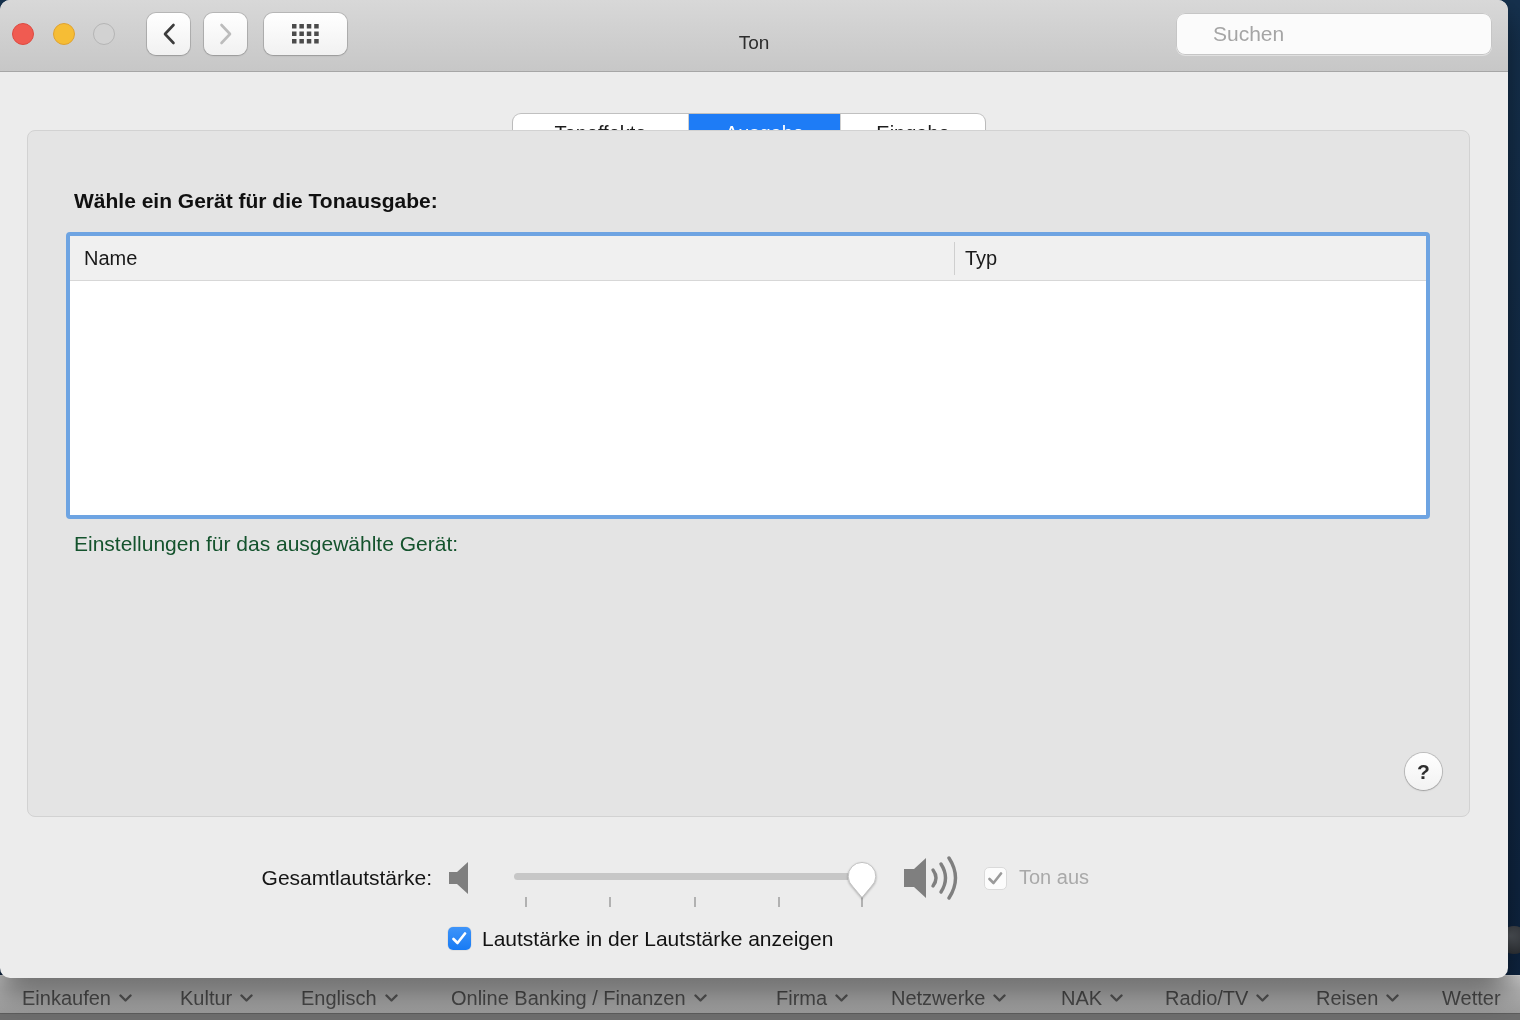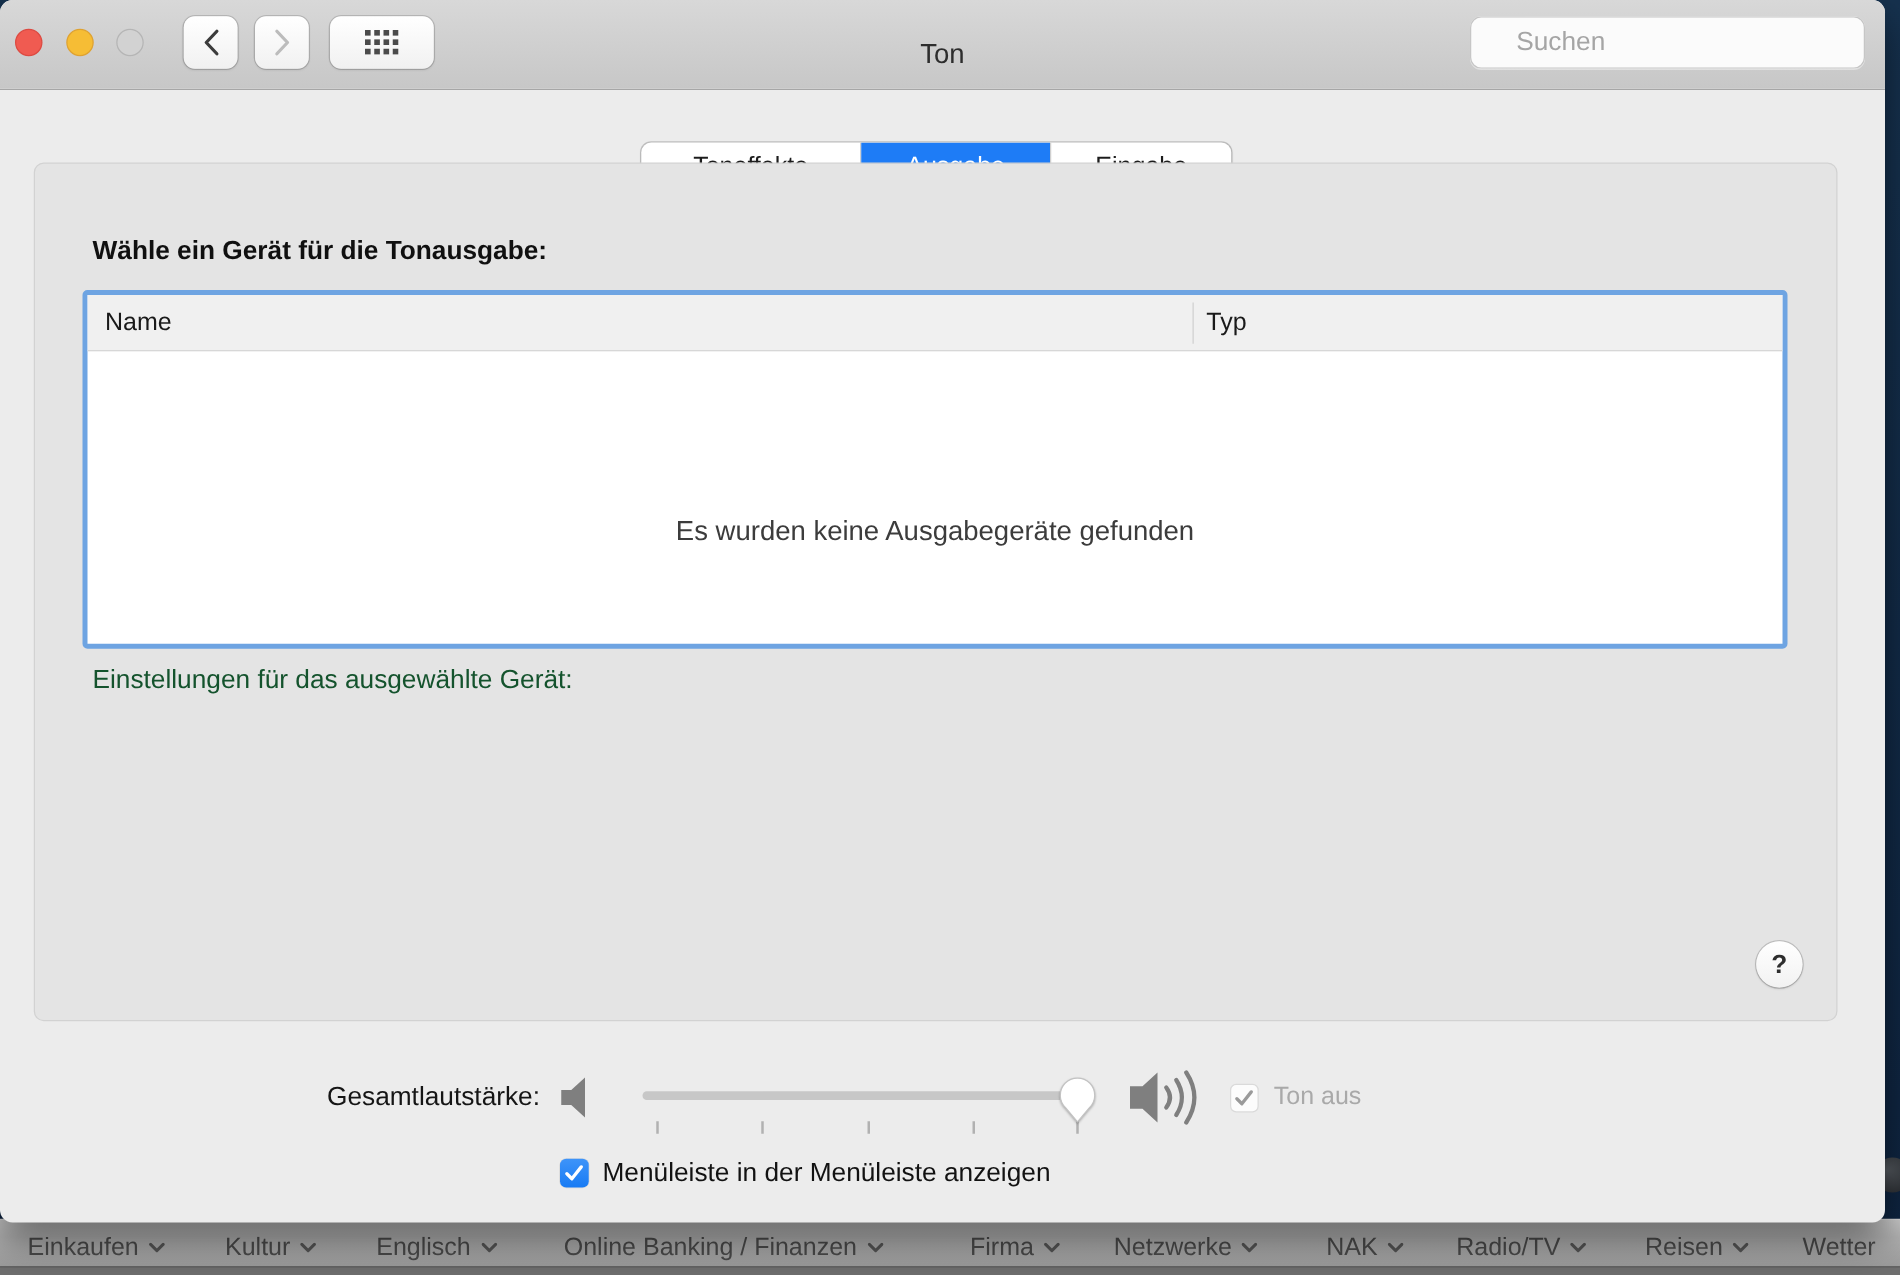--- a/index.html
+++ b/index.html
@@ -36,21 +36,21 @@
   .tl-zoom  { left:93px; background:#d2d2d2; border:1px solid #b5b5b5; }
   .tb-btn { position:absolute; top:13px; height:42px; border-radius:9px;
     background:linear-gradient(180deg,#ffffff,#f1f1f1);
     box-shadow:0 0 0 1px rgba(0,0,0,.14), 0 1px 2px rgba(0,0,0,.12);
     display:flex; align-items:center; justify-content:center; }
   .btn-back { left:147px; width:43px; }
   .btn-fwd  { left:204px; width:43px; }
   .btn-grid { left:264px; width:83px; }
   .window-title { position:absolute; left:0; right:0; top:0; height:86px;
     display:flex; align-items:center; justify-content:center;
-    font-size:22px; font-weight:500; color:#2d2d2d; pointer-events:none; }
+    font-size:19px; font-weight:500; color:#2d2d2d; pointer-events:none; }
   .search-field { position:absolute; left:1176px; top:13px; width:316px; height:42px;
     background:#fbfbfb; border-radius:9px; box-shadow:inset 0 0 0 1px #c6c6c6, 0 1px 0 rgba(255,255,255,.4);
     display:flex; align-items:center; padding:0 12px; gap:9px; }
   .search-field input { flex:1; border:none; outline:none; background:transparent;
     font-size:21px; color:#333; font-family:inherit;margin-left:16px; }
   .search-field input::placeholder { color:#a5a5a5; }
   
   .tab-bar { position:absolute; left:513px; top:114px; height:38px; display:flex;
     border-radius:8px; overflow:hidden; background:#fff;
     box-shadow:0 0 0 1px rgba(0,0,0,.18), 0 1px 2px rgba(0,0,0,.12); }
@@ -223,21 +223,20 @@
     <div class="panel"></div>
 
     <div class="section-heading">Wähle ein Gerät für die Tonausgabe:</div>
 
     <div class="device-table">
       <div class="thead">
         <span class="th-name">Name</span>
         <span class="col-divider"></span>
         <span class="th-typ">Typ</span>
       </div>
-      <div class="empty-msg">Es wurden keine Ausgabegeräte gefunden</div>
     </div>
 
     <div class="settings-heading">Einstellungen für das ausgewählte Gerät:</div>
 
     <div class="help-button">
       <span>?</span>
     </div>
 
     <div class="vol-label">Gesamtlautstärke:</div>
 
@@ -269,16 +268,16 @@
           <polyline points="1.5,7 5.5,11 13,1.5" fill="none" stroke="#9a9a9a" stroke-width="2.6" stroke-linecap="round" stroke-linejoin="round"></polyline>
         </svg>
     </div>
     <div class="mute-label">Ton aus</div>
 
     <div class="checkbox cb-menu">
       <svg width="15" height="13" viewBox="0 0 15 13">
           <polyline points="1.5,7 5.5,11 13,1.5" fill="none" stroke="#ffffff" stroke-width="2.6" stroke-linecap="round" stroke-linejoin="round"></polyline>
         </svg>
     </div>
-    <div class="menu-label">Menüleiste in der Menüleiste anzeigen</div>
+    <div class="menu-label">Lautstärke in der Lautstärke anzeigen</div>
 
   </div>
 </div>
 
 </body></html>

